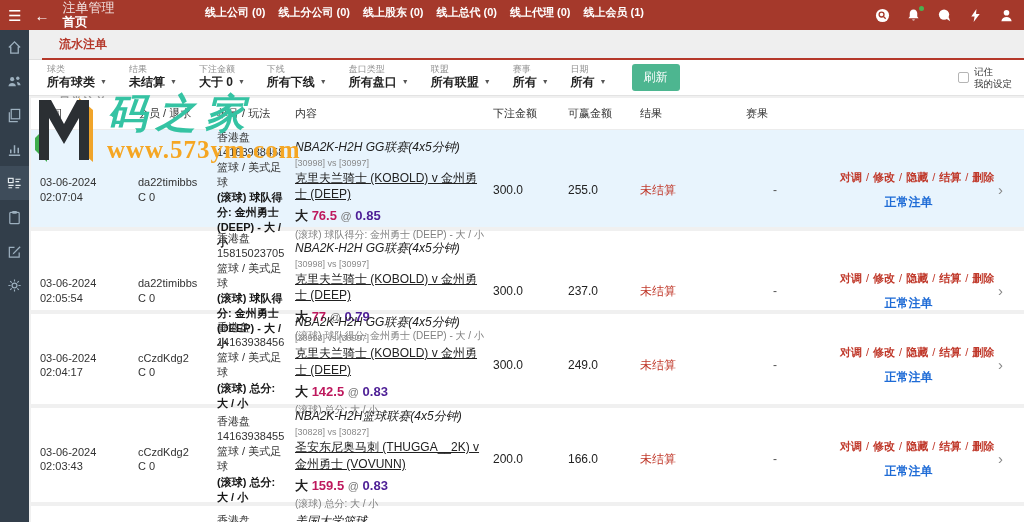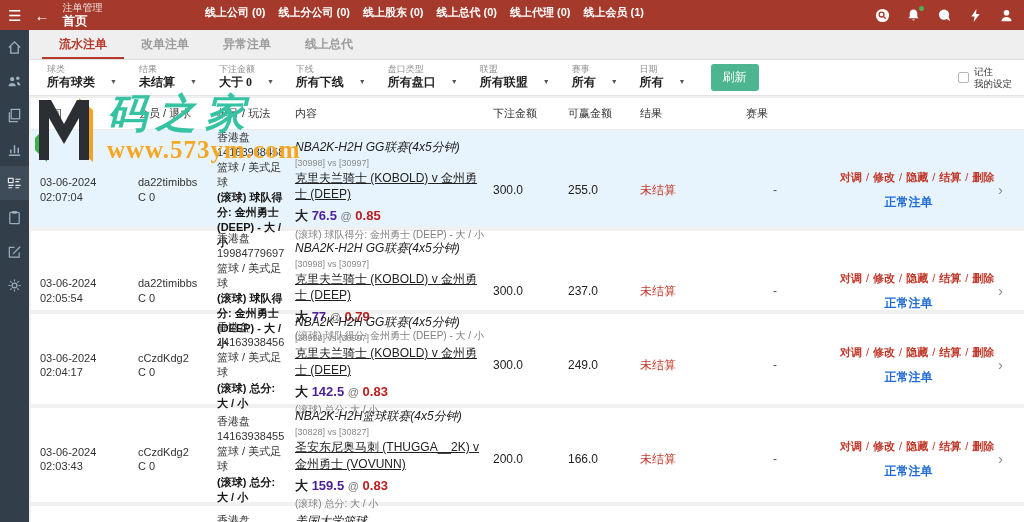--- a/index.html
+++ b/index.html
@@ -4,68 +4,68 @@
 <style>
   * { margin:0; padding:0; box-sizing:border-box; }
   html,body { width:1024px; height:522px; overflow:hidden; }
   body { font-family:"Liberation Sans",sans-serif; background:#f0f0f0; position:relative; }
   a { text-decoration:none; cursor:pointer; }
 
   
   .topbar { position:relative; height:30px; background:#a5392b; color:#fff; display:flex; align-items:center; padding:0 10px 0 8px; }
   .tb-icon { font-size:15px; line-height:1; margin-right:13px; cursor:pointer; }
   .titleblock { line-height:1; }
-  .crumb { font-size:10px; opacity:.85; margin-bottom:2px; }
+  .crumb { font-size:13px; opacity:.85; margin-bottom:2px; }
   .ptitle { font-size:12.5px; font-weight:bold; }
   .topnav { position:absolute; left:205px; top:0; height:24px; display:flex; align-items:center; gap:13px; }
   .topnav a { color:#fff; font-size:11px; font-weight:bold; white-space:nowrap; }
   .topicons { margin-left:auto; display:flex; align-items:center; gap:16px; }
   .topicons .ticon { position:relative; width:15px; height:15px; cursor:pointer; }
   .topicons svg { width:15px; height:15px; display:block; }
   .bell-dot { position:absolute; top:-2px; right:-3px; width:5px; height:5px; border-radius:50%; background:#4caf50; }
 
   
   .layout { display:flex; height:492px; }
   .sidebar { width:29px; flex-shrink:0; background:#323e4a; display:flex; flex-direction:column; align-items:center; }
   .side-item { width:29px; height:34px; display:flex; align-items:center; justify-content:center; color:#9db0bf; cursor:pointer; }
   .side-item svg { width:15px; height:15px; }
   .side-item.active { background:#3e4c5a; color:#e8eef2; }
   .main { flex:1; min-width:0; display:flex; flex-direction:column; background:#f0f0f0; }
 
   
-  .tabsbar { height:30px; background:#efefef; border-bottom:1px solid #dedede; display:flex; padding-left:13px; flex-shrink:0; }
+  .tabsbar { height:30px; background:#efefef; border-bottom:1px solid #dedede; display:flex; padding-left:13px; flex-shrink:0;flex-direction:column; }
   .tab { font-size:12px; font-weight:bold; color:#9b9b9b; padding:0 17px; line-height:28px; cursor:pointer; }
   .tab.active { color:#b5382a; border-bottom:2px solid #b5382a; }
 
   
   .filterbar { background:#fff; height:36px; border-bottom:1px solid #e3e3e3; display:flex; align-items:center; padding:0 12px 0 7px; flex-shrink:0; }
   .filter { margin:0 11px; cursor:pointer; }
   .flbl { font-size:9px; color:#8f8f8f; line-height:1.1; }
-  .fval { font-size:12px; font-weight:bold; color:#222; display:flex; align-items:center; gap:15px; line-height:1.25; white-space:nowrap;font-family:Liberation Serif, serif; }
+  .fval { font-size:12px; font-weight:bold; color:#222; display:flex; align-items:center; gap:5px; line-height:1.25; white-space:nowrap; }
   .caret { font-size:7px; color:#555; }
   .refresh { margin-left:14px; background:#4db690; color:#fff; border:none; border-radius:3px; font-size:12px; padding:5px 12px; cursor:pointer; font-family:inherit; }
   .remember { margin-left:auto; display:flex; align-items:center; gap:5px; cursor:pointer; }
   .cb { width:11px; height:11px; border:1px solid #b5b5b5; border-radius:2px; background:#fff; flex-shrink:0; }
   .rem-text { font-size:9.5px; color:#333; line-height:1.2; }
 
   
   .table { margin-top:2px; padding-left:2px; flex:1; overflow:hidden; }
   .grid { display:grid; grid-template-columns:98px 79px 78px 198px 75px 72px 106px 94px 145px 1fr; padding-left:9px; align-items:center; }
   .thead { background:#fff; height:32px; font-size:11px; color:#3c3c3c; border-bottom:1px solid #ececec; }
   .trow { background:#fff; margin-bottom:4px; }
   .trow.selected { background:#e8f4fd; }
   .r0{height:97px} .r1{height:79px} .r2{height:90px} .r3{height:94px} .r4{height:95px}
   .trow.partial .cell { align-self:start; padding-top:7px; }
   .cell { font-size:11px; color:#333; line-height:1.35; padding-right:8px; }
   .slip .play { font-weight:bold; color:#151515; margin-top:1px; }
   .content .league { font-size:12px; color:#222;font-style:italic; }
   .ids { font-size:9px; color:#8a8a8a; margin:2px 0 1px; }
   .teams { font-size:12px; color:#222;text-decoration:underline; }
   .pickline { margin:5px 0 3px; font-size:13px; font-weight:bold; }
-  .pick { color:#222; } .line { color:#4c1d95; } .at { color:#777; font-weight:normal; font-size:11px; } .odds { color:#b91c1c;margin-top:8px; }
+  .pick { color:#222; } .line { color:#be185d; } .at { color:#777; font-weight:normal; font-size:11px; } .odds { color:#4c1d95;margin-top:8px; }
   .note { font-size:10px; color:#808080; }
   .amt { font-size:12px; color:#222; }
   .result { font-size:12px; color:#c0392b; }
   .score { font-size:12px; color:#555; padding-left:27px; }
   .actions { text-align:center; }
   .red-links { font-size:11px; font-weight:bold; color:#c0392b; white-space:nowrap; }
   .red-links a { color:#c0392b; }
   .red-links .sep { margin:0 4px; font-weight:normal; }
   .normal { display:inline-block; margin-top:9px; font-size:12px; font-weight:bold; color:#1e6bd6; }
   .chev { color:#888; font-size:15px; text-align:center; cursor:pointer; }
@@ -309,21 +309,21 @@
         <div class="cell time">
           <div>03-06-2024</div>
             <div>02:05:54</div>
         </div>
         <div class="cell member">
           <div>da22timibbs</div>
             <div>C 0</div>
         </div>
         <div class="cell slip">
           <div>香港盘</div>
-          <div>19984779697</div>
+          <div>15815023705</div>
           <div>篮球 / 美式足球</div>
           <div class="play">(滚球) 球队得分: 金州勇士 (DEEP) - 大 / 小</div>
         </div>
         <div class="cell content">
           <div class="league">NBA2K-H2H GG联赛(4x5分钟)</div>
           <div class="ids">[30998] vs [30997]</div>
           <div class="teams">克里夫兰骑士 (KOBOLD) v 金州勇士 (DEEP)</div>
           <div class="pickline"><span class="pick">大</span> <span class="line">77</span> <span class="at">@</span> <span class="odds">0.79</span></div>
           <div class="note">(滚球) 球队得分: 金州勇士 (DEEP) - 大 / 小</div>
         </div>

